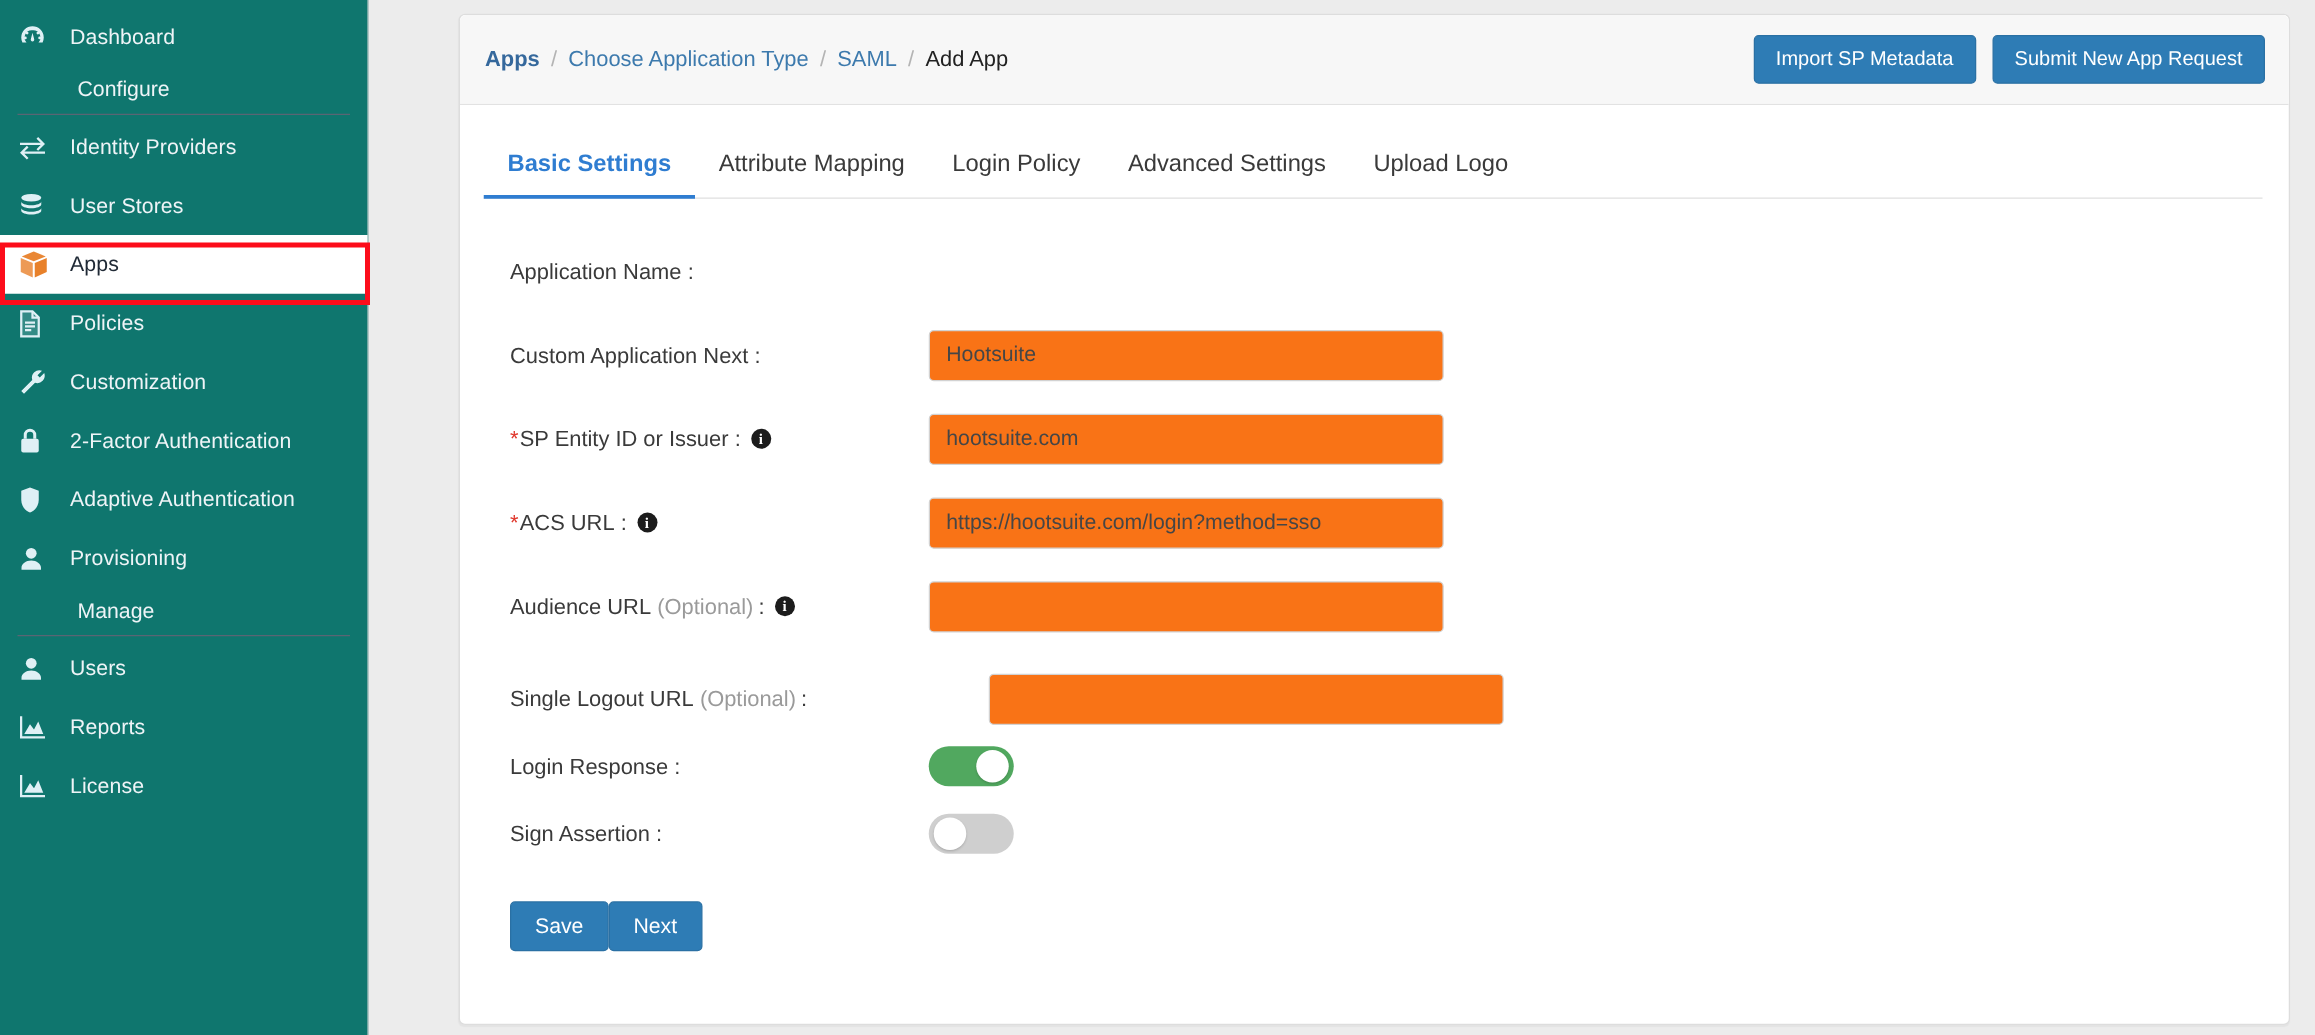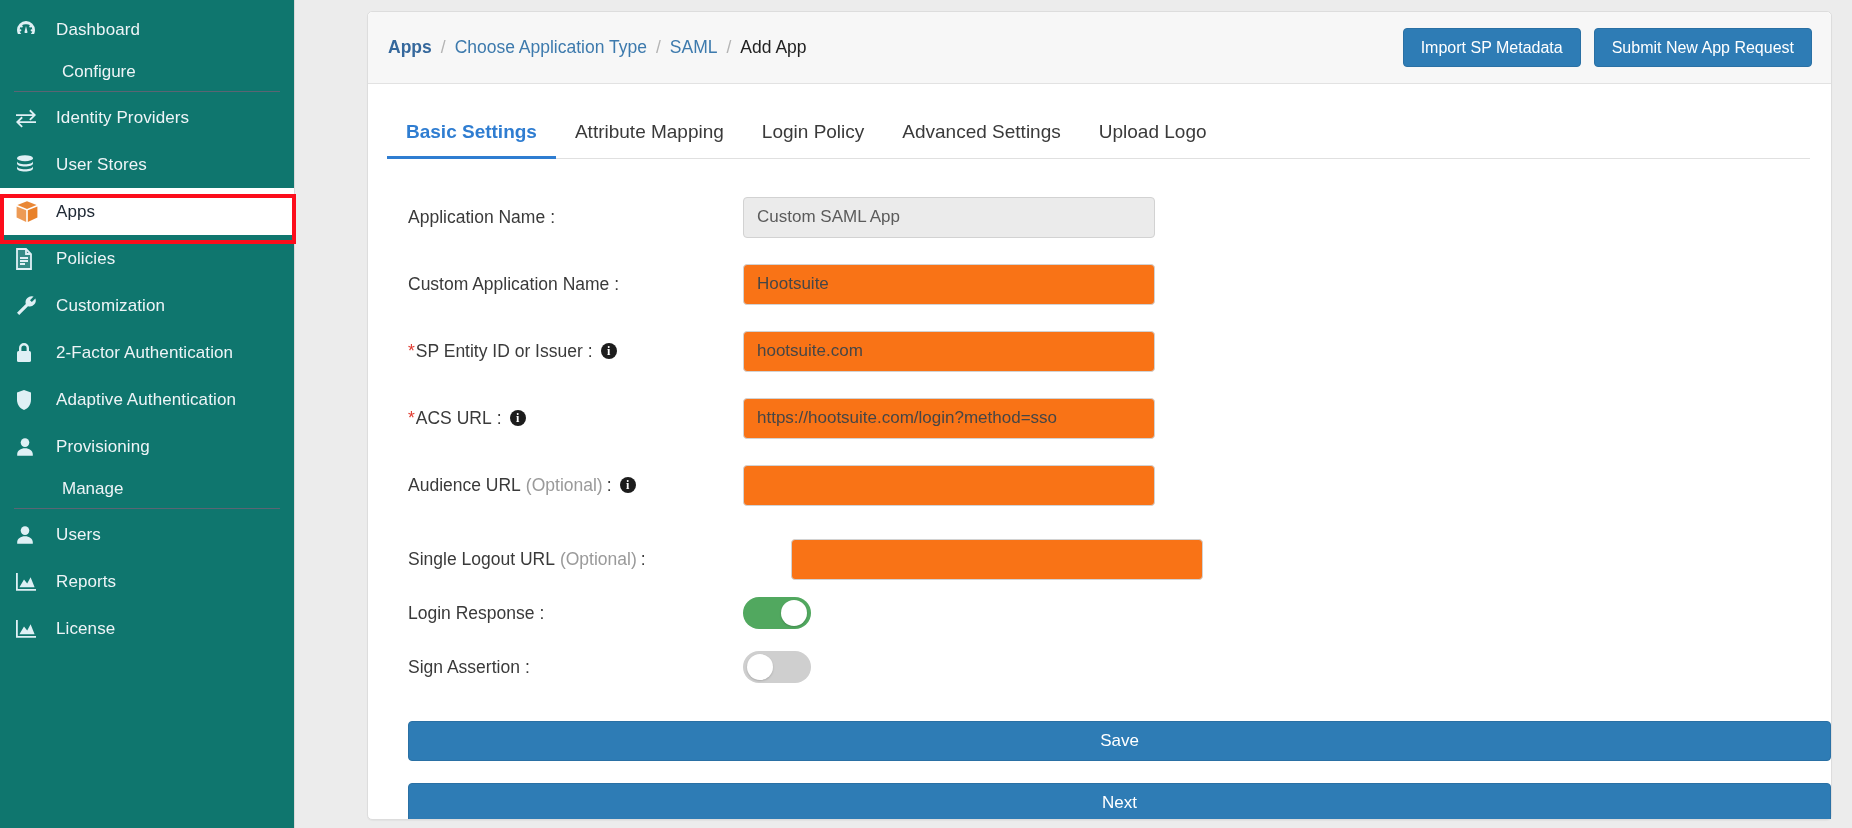--- a/index.html
+++ b/index.html
@@ -235,23 +235,22 @@
     top: 3px; left: 4px;
     width: 26px; height: 26px;
     border-radius: 50%;
     background: #ffffff;
     box-shadow: 0 1px 2px rgba(0,0,0,.18);
   }
   .switch.on .knob { left: auto; right: 4px; }
 
   .actions {
     display: flex;
-    gap: 22px;
+    gap: 0;
     margin-top: 36px;
-    flex-direction: column;
   }
   .btn-sm {
     background: #2e7cb5;
     border: 1px solid #2a70a4;
     color: #fff;
     font-size: 17px;
     border-radius: 4px;
     padding: 9px 19px;
     cursor: pointer;
     font-family: "Liberation Sans", sans-serif;
@@ -428,26 +427,25 @@
           <div class="tab">Upload Logo</div>
         </div>
 
         <div class="form">
 
           <div class="row">
             <div class="lab">
               <span>Application Name</span>
               <span style="margin-left:5px;">:</span>
             </div>
-            <input class="field readonly" readonly="" value="Custom SAML App" style="">
           </div>
 
           <div class="row">
             <div class="lab">
-              <span>Custom Application Name</span>
+              <span>Custom Application Next</span>
               <span style="margin-left:5px;">:</span>
             </div>
             <input class="field" value="Hootsuite" style="">
           </div>
 
           <div class="row">
             <div class="lab">
               <span class="req">*</span>
               <span>SP Entity ID or Issuer</span>
               <span style="margin-left:5px;">:</span>

